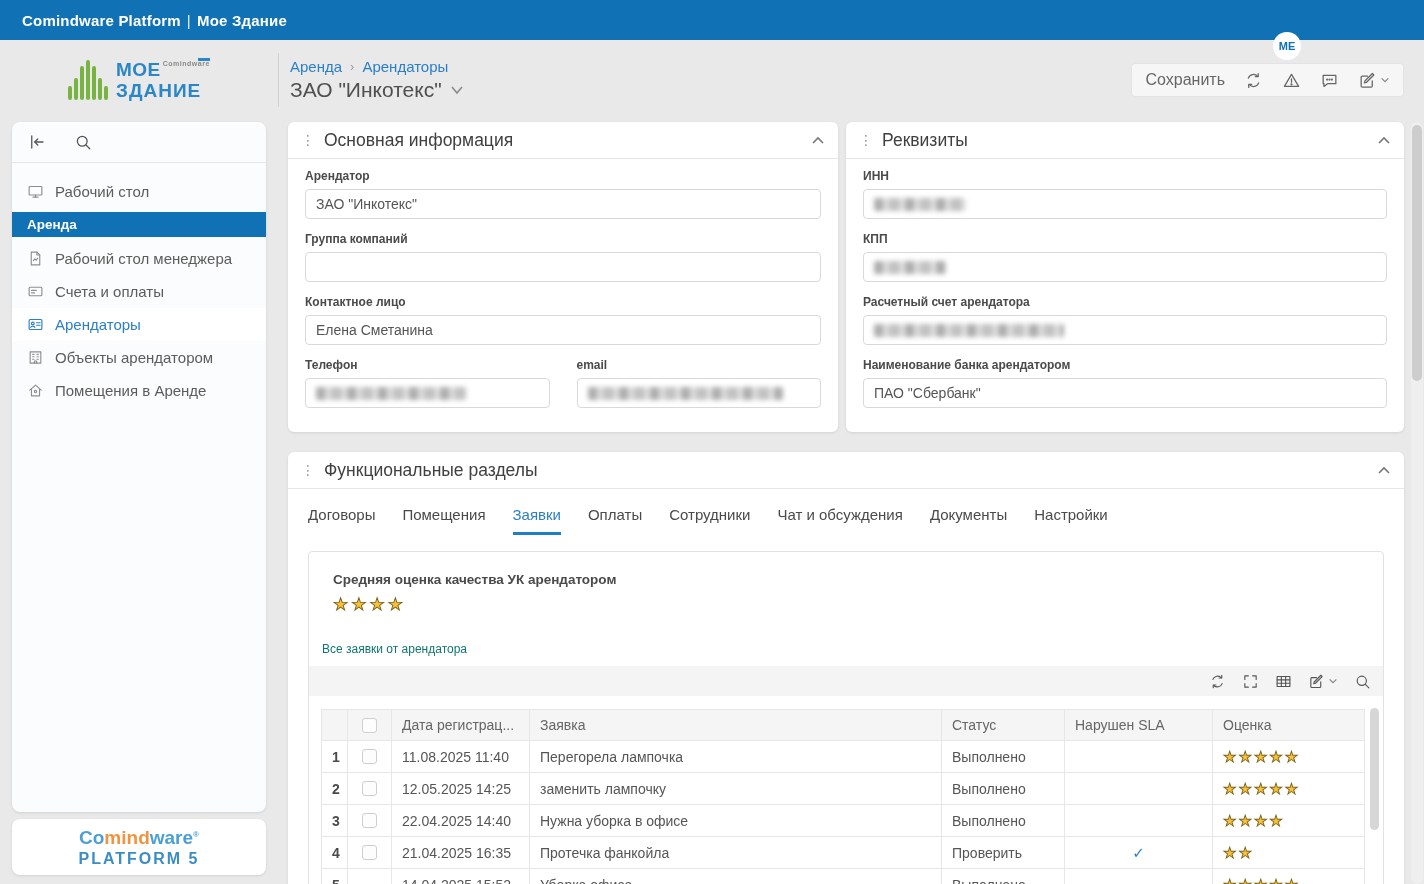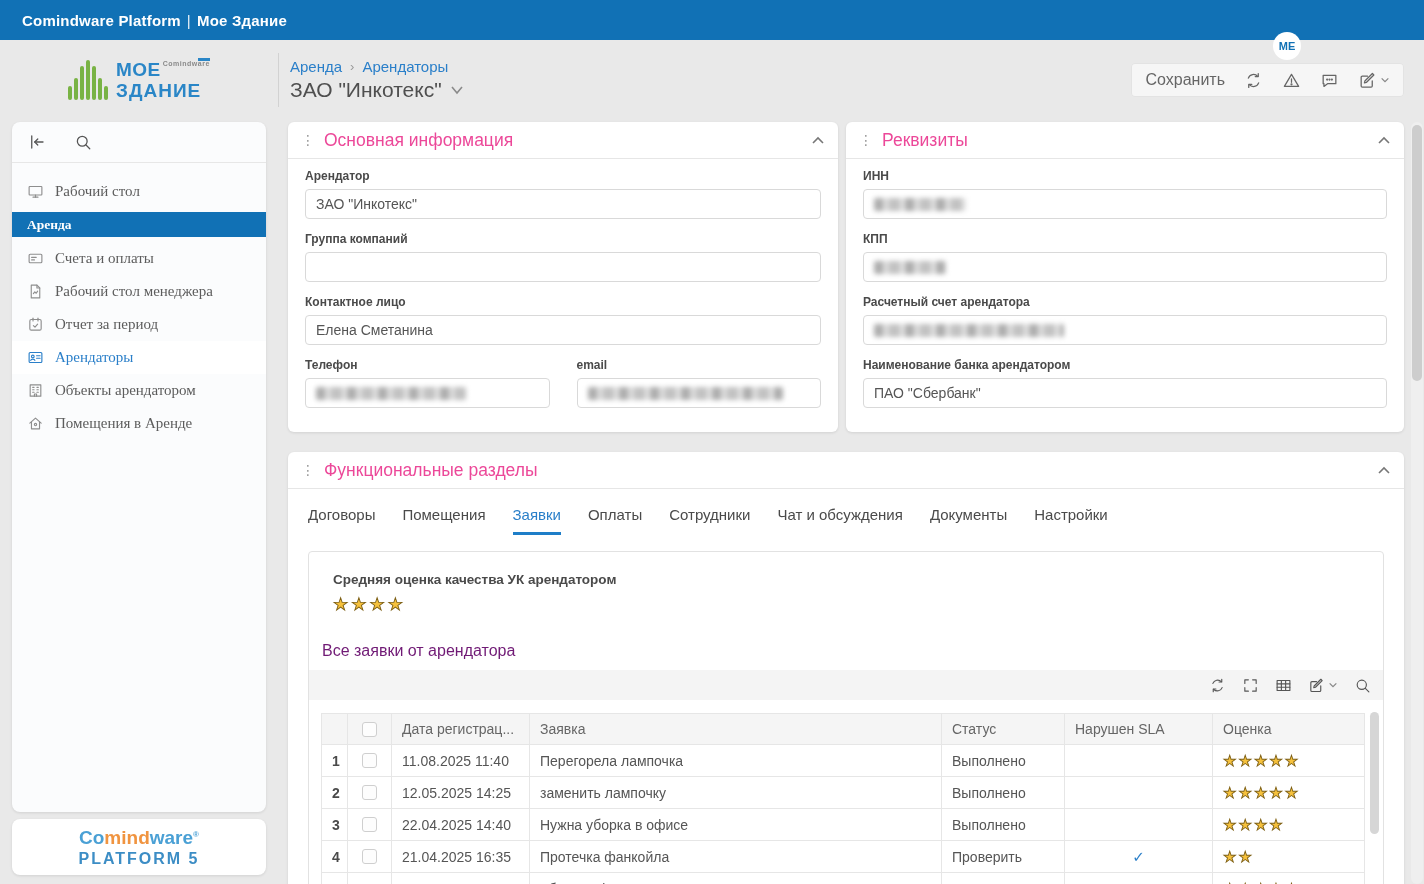--- a/index.html
+++ b/index.html
@@ -50,21 +50,21 @@
   
   .layout{ display:flex; padding:2px 20px 0 12px; height:764px; }
   
   .sidebar-col{ width:254px; margin-right:22px; flex:none; }
   .sidebar{ background:#fbfcfd; border-radius:8px; height:690px;
     box-shadow:0 1px 3px rgba(0,0,0,.1); overflow:hidden; }
   .sidebar-top{ height:41px; display:flex; align-items:center; padding:0 16px; gap:28px;
     border-bottom:1px solid #e7e7e7; }
   .sb-icon{ width:18px; height:18px; color:#555; display:inline-flex; cursor:pointer; }
   .sb-icon svg{ width:100%; height:100%; }
-  .nav{ padding-top:12px;font-family:Liberation Serif, serif; }
+  .nav{ padding-top:12px; }
   .nav-item{ height:33px; display:flex; align-items:center; gap:11px; padding:0 15px;
     font-size:15px; color:#5c5c5c; cursor:pointer; }
   .nav-item .nv-icon{ width:17px; height:17px; color:#8e8e8e; display:inline-flex; flex:none;}
   .nav-item .nv-icon svg{ width:100%; height:100%; }
   .nav-item.selected{ background:#ffffff; color:#2a7fc9; }
   .nav-item.selected .nv-icon{ color:#2a7fc9; }
   .nav-group{ height:25px; background:#1171b5; color:#fff; font-size:13.5px; font-weight:600;
     display:flex; align-items:center; padding:0 15px; margin:4px 0 5px; cursor:pointer; }
   .sidebar-logo{ background:#fff; border-radius:8px; height:56px; margin-top:7px;
     box-shadow:0 1px 3px rgba(0,0,0,.1); display:flex; flex-direction:column;
@@ -72,21 +72,21 @@
   .cmw-line{ font-size:19px; font-weight:600; }
   .cmw-blue{ color:#4aa0d5; } .cmw-orange{ color:#f09440; }
   .cmw-reg{ font-size:8px; color:#4aa0d5; vertical-align:super; }
   .cmw-platform{ font-size:16px; font-weight:700; color:#3c8dc5; letter-spacing:2px; margin-top:1px;}
   
   .main-col{ flex:1; min-width:0; }
   .panel{ background:#fff; border-radius:6px; box-shadow:0 1px 3px rgba(0,0,0,.1); }
   .panel-header{ height:37px; display:flex; align-items:center; padding:0 13px;
     border-bottom:1px solid #e6e6e6; gap:9px; }
   .grip{ color:#9a9a9a; font-size:14px; cursor:grab; line-height:1; }
-  .panel-title{ font-size:17.5px; color:#ec4899; }
+  .panel-title{ font-size:17.5px; color:#404040; }
   .panel-chevron{ margin-left:auto; width:14px; height:9px; color:#777; display:inline-flex; cursor:pointer;}
   .panel-chevron svg{width:100%;height:100%;}
   .top-row{ display:flex; gap:8px; }
   .panel-info{ width:550px; height:310px; }
   .panel-req{ flex:1; height:310px; }
   .panel-body{ padding:10px 17px; }
   .field{ margin-bottom:13px; }
   .field label{ display:block; font-size:12px; font-weight:700; color:#4a4a4a; margin-bottom:6px; }
   .input{ height:30px; border:1px solid #d9d9d9; border-radius:4px; background:#fff;
     font-size:14px; color:#555; display:flex; align-items:center; padding:0 10px; cursor:text; }
@@ -98,21 +98,21 @@
   .panel-func{ margin-top:20px; min-height:520px; }
   .func-body{ padding:17px 20px 20px; }
   .tabs{ display:flex; gap:27px; border-bottom:1px solid transparent; margin-bottom:15px;align-items:flex-end; }
   .tab{ font-size:15px; color:#4a4a4a; padding-bottom:9px; cursor:pointer; border-bottom:3px solid transparent; }
   .tab.active{ color:#2a7fc9; border-bottom-color:#1e7ec8; }
   .inner-box{ border:1px solid #e2e2e2; border-radius:4px; padding-top:20px; }
   .rating-label{ font-size:13.5px; font-weight:700; color:#4a4a4a; padding:0 24px; }
   .rating-stars{ padding:7px 24px 0; }
   .star{ color:#f6c13c; font-size:17px; letter-spacing:3px;
     -webkit-text-stroke:.9px #7e6016; }
-  .table-title{ font-size:16px; color:#701a75; padding:0 13px; margin:27px 0 10px; }
+  .table-title{ font-size:12px; color:#0f766e; padding:0 13px; margin:27px 0 10px; }
   .grid-toolbar{ background:#f4f4f4; height:30px; display:flex; align-items:center;
     justify-content:flex-end; gap:16px; padding:0 12px; color:#555; }
   .gt-icon{ width:17px; height:17px; display:inline-flex; color:#555; cursor:pointer; }
   .gt-icon svg{ width:100%; height:100%; }
   .table-wrap{ padding:13px 12px 16px; position:relative; }
   table{ border-collapse:collapse; width:1043px; table-layout:fixed; }
   th,td{ border:1px solid #e6e6e6; font-size:14px; padding:0 10px; height:31px; text-align:left; }
   th{ background:#f5f5f5; color:#666; font-weight:400; white-space:nowrap; overflow:hidden; text-overflow:ellipsis; }
   td{ color:#555; height:32px; background:#fff; }
   .col-num{ width:26px; } .col-chk{ width:44px; } .col-date{ width:138px; }
@@ -281,47 +281,36 @@
                 <line x1="12" y1="17" x2="12" y2="20"></line>
                 <line x1="8.5" y1="20" x2="15.5" y2="20"></line>
               </svg>
             </span>
             <span>Рабочий стол</span>
           </div>
           <div class="nav-group">Аренда</div>
           <div class="nav-item">
             <span class="nv-icon">
               <svg fill="none" stroke="currentColor" stroke-width="1.6" stroke-linecap="round" stroke-linejoin="round" viewBox="0 0 24 24">
+                <path d="M6 3h8l4 4v14H6z"></path>
+                <path d="M14 3v4h4"></path>
+                <polyline points="9,15 11,12.5 13,14.5 15,11.5"></polyline>
+              </svg>
+            </span>
+            <span>Рабочий стол менеджера</span>
+          </div>
+          <div class="nav-item">
+            <span class="nv-icon">
+              <svg fill="none" stroke="currentColor" stroke-width="1.6" stroke-linecap="round" stroke-linejoin="round" viewBox="0 0 24 24">
                 <rect x="3" y="6" width="18" height="12" rx="1.5"></rect>
                 <line x1="6.5" y1="10.5" x2="13" y2="10.5"></line>
                 <line x1="6.5" y1="14" x2="10.5" y2="14"></line>
               </svg>
             </span>
             <span>Счета и оплаты</span>
-          </div>
-          <div class="nav-item">
-            <span class="nv-icon">
-              <svg fill="none" stroke="currentColor" stroke-width="1.6" stroke-linecap="round" stroke-linejoin="round" viewBox="0 0 24 24">
-                <path d="M6 3h8l4 4v14H6z"></path>
-                <path d="M14 3v4h4"></path>
-                <polyline points="9,15 11,12.5 13,14.5 15,11.5"></polyline>
-              </svg>
-            </span>
-            <span>Рабочий стол менеджера</span>
-          </div>
-          <div class="nav-item">
-            <span class="nv-icon">
-              <svg fill="none" stroke="currentColor" stroke-width="1.6" stroke-linecap="round" stroke-linejoin="round" viewBox="0 0 24 24">
-                <rect x="4" y="5" width="16" height="15" rx="2"></rect>
-                <line x1="8.5" y1="3" x2="8.5" y2="7"></line>
-                <line x1="15.5" y1="3" x2="15.5" y2="7"></line>
-                <polyline points="9,13.5 11.3,15.8 15,11.5"></polyline>
-              </svg>
-            </span>
-            <span>Отчет за период</span>
           </div>
           <div class="nav-item selected">
             <span class="nv-icon">
               <svg fill="none" stroke="currentColor" stroke-width="1.6" stroke-linecap="round" stroke-linejoin="round" viewBox="0 0 24 24">
                 <rect x="3" y="5" width="18" height="14" rx="1.5"></rect>
                 <circle cx="8.2" cy="10.5" r="1.9"></circle>
                 <path d="M5.3 16c.5-2.2 5.3-2.2 5.8 0"></path>
                 <line x1="13.5" y1="9.5" x2="18.5" y2="9.5"></line>
                 <line x1="13.5" y1="13" x2="18.5" y2="13"></line>
               </svg>

